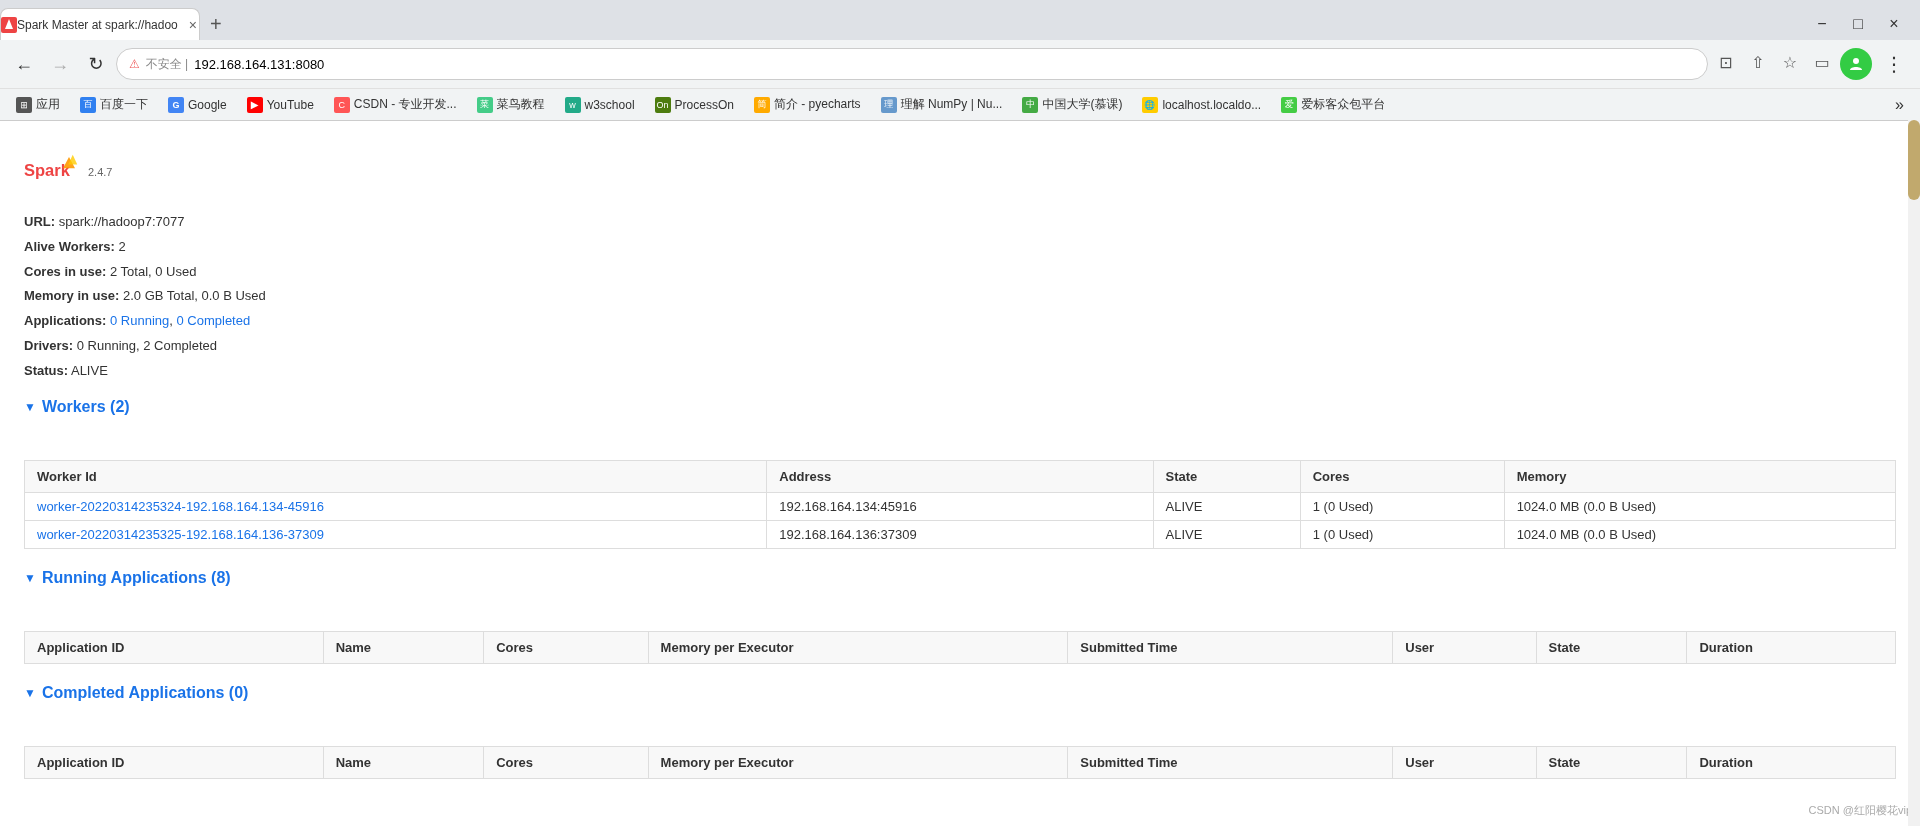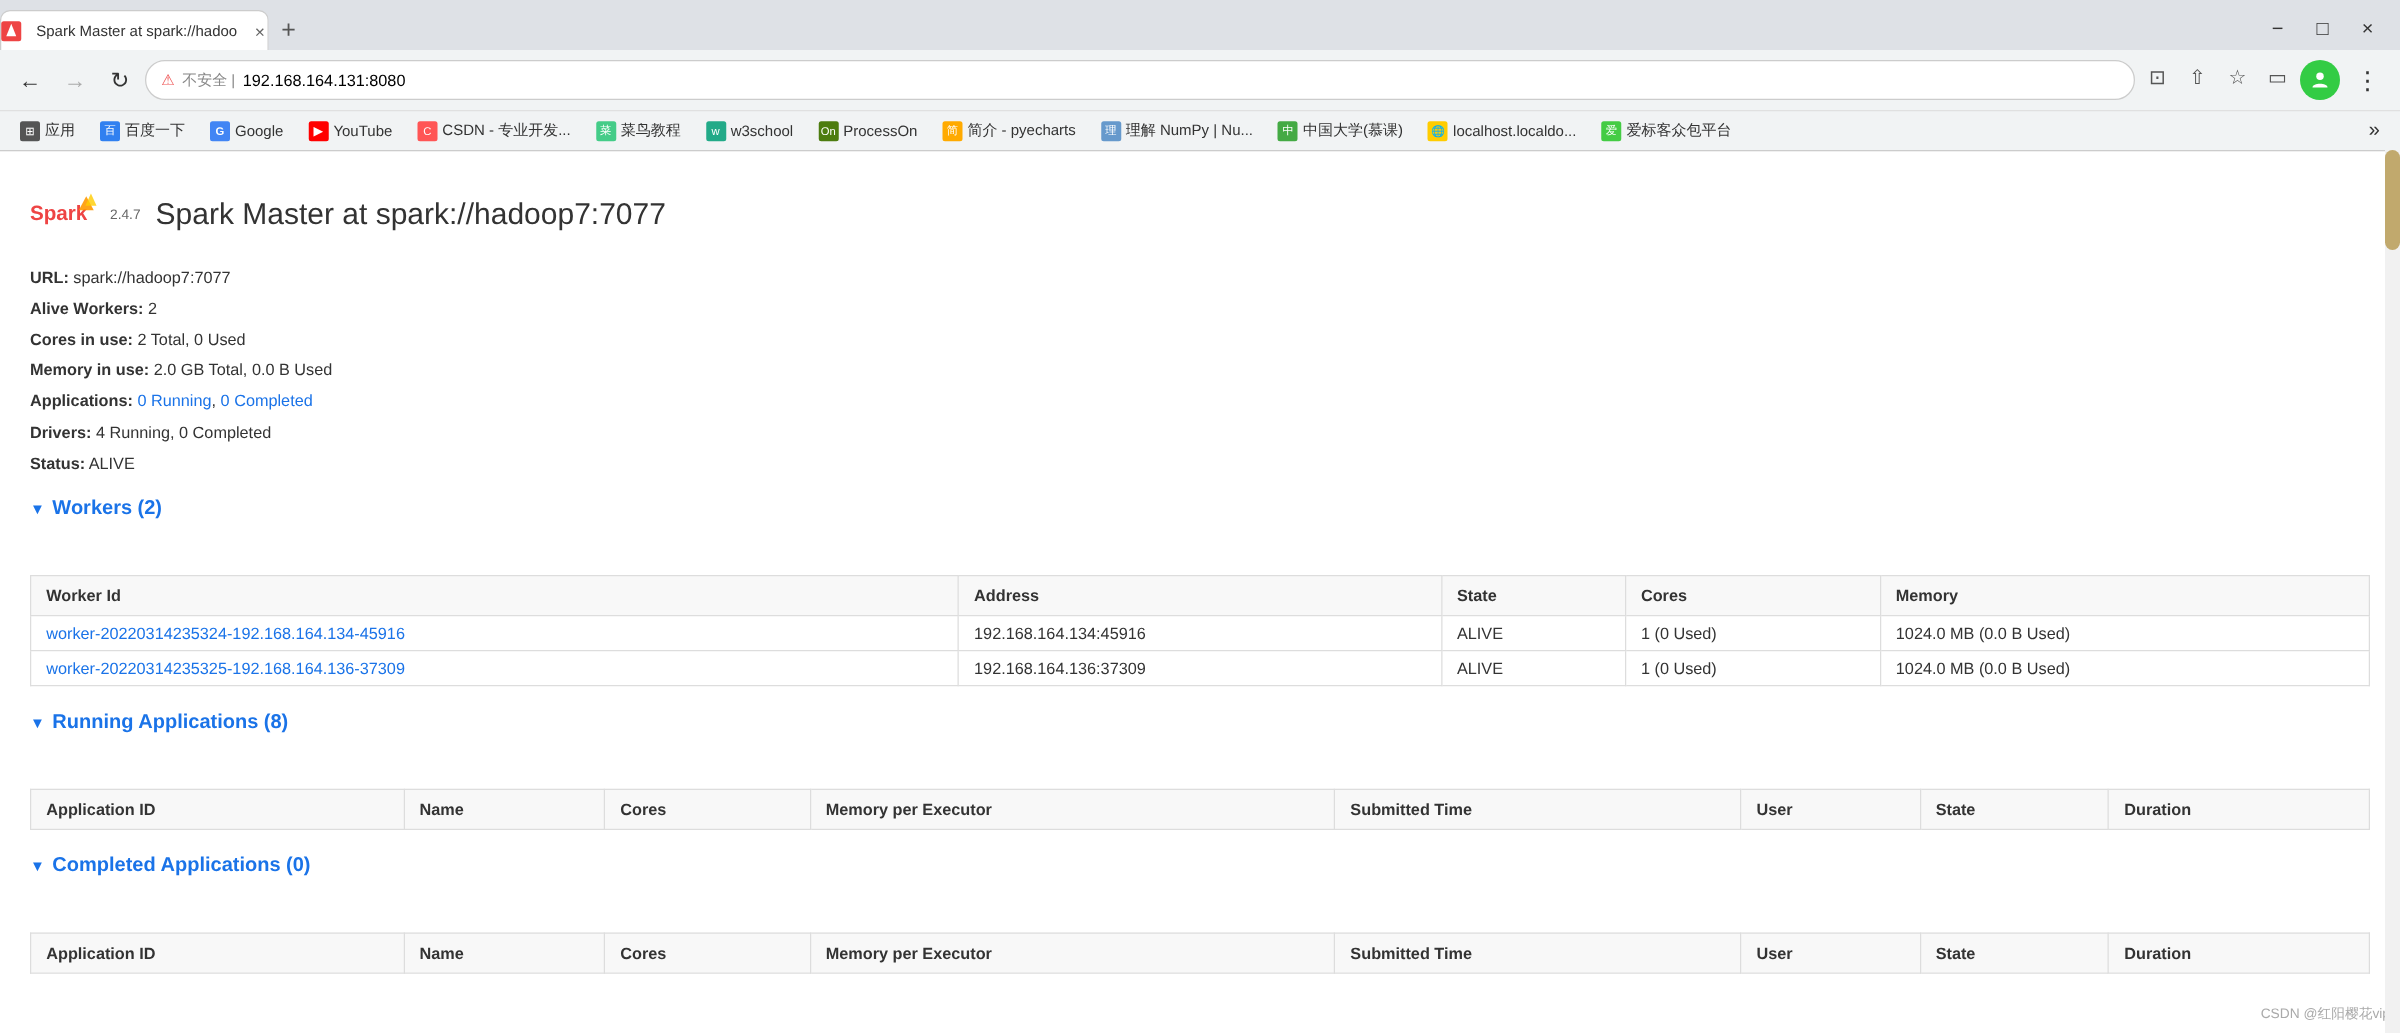--- a/index.html
+++ b/index.html
@@ -1,21 +1,21 @@
 <!DOCTYPE html>
 <html><head>
   <meta charset="utf-8">
   <style>
     * { margin: 0; padding: 0; box-sizing: border-box; }
     body { font-family: Arial, sans-serif; font-size: 13px; background: #fff; color: #333; overflow-x: hidden; }
 
     
     .browser-chrome { background: #f1f3f4; border-bottom: 1px solid #ccc; }
     .tab-bar { display: flex; align-items: center; padding: 8px 0 0 0; background: #dee1e6; height: 40px; }
-    .tab { display: flex; align-items: center; background: #fff; padding: 0 0; height: 32px; border-radius: 8px 8px 0 0; font-size: 12px; gap: 12px; min-width: 200px; max-width: 240px; border: 1px solid #ccc; border-bottom: none; }
+    .tab { display: flex; align-items: center; background: #fff; padding: 0 0; height: 32px; border-radius: 8px 8px 0 0; font-size: 12px; gap: 0; min-width: 200px; max-width: 240px; border: 1px solid #ccc; border-bottom: none; }
     .tab-favicon { width: 16px; height: 16px; background: #e44; border-radius: 2px; display: flex; align-items: center; justify-content: center; font-size: 10px; color: white; flex-shrink: 0; }
     .tab-title { font-size: 12px; overflow: hidden; text-overflow: ellipsis; white-space: nowrap; flex: 1; }
     .tab-close { font-size: 14px; color: #666; cursor: pointer; padding: 2px; border-radius: 50%; }
     .new-tab { background: none; border: none; font-size: 20px; padding: 0 10px; cursor: pointer; color: #555; }
     .window-controls { margin-left: auto; display: flex; gap: 0; padding-right: 8px; }
     .win-btn { width: 36px; height: 32px; border: none; background: none; font-size: 16px; cursor: pointer; color: #333; }
 
     .address-bar-row { display: flex; align-items: center; padding: 6px 8px; gap: 4px; background: #f1f3f4; height: 48px; }
     .nav-btn { background: none; border: none; font-size: 18px; cursor: pointer; color: #333; width: 32px; height: 32px; border-radius: 50%; display: flex; align-items: center; justify-content: center; }
     .nav-btn:disabled { color: #aaa; cursor: default; }
@@ -166,21 +166,20 @@
 
   <div class="spark-header">
     <div class="spark-logo">
       <svg width="60" height="40" viewBox="0 0 80 50">
         <text x="0" y="30" font-family="Arial" font-size="22" font-weight="bold" fill="#e44">Spark</text>
         <polygon points="60,5 68,20 52,20" fill="#f90" opacity="0.9"></polygon>
         <polygon points="65,2 71,15 59,15" fill="#fc0" opacity="0.8"></polygon>
       </svg>
       <span class="spark-version">2.4.7</span>
     </div>
-    <h1 class="spark-title">Spark Master at spark://hadoop7:7077</h1>
   </div>
 
   <div class="info-section">
     <div class="info-row">
       <span class="info-label">URL:</span>
       <span>spark://hadoop7:7077</span>
     </div>
     <div class="info-row">
       <span class="info-label">Alive Workers:</span>
       <span>2</span>
@@ -193,21 +192,21 @@
       <span class="info-label">Memory in use:</span>
       <span>2.0 GB Total, 0.0 B Used</span>
     </div>
     <div class="info-row">
       <span class="info-label">Applications:</span>
       <a class="info-link"> 0 Running</a>,
       <a class="info-link"> 0 Completed</a>
     </div>
     <div class="info-row">
       <span class="info-label">Drivers:</span>
-      <span>4 Running, 0 Completed</span>
+      <span>0 Running, 2 Completed</span>
     </div>
     <div class="info-row">
       <span class="info-label">Status:</span>
       <span>ALIVE</span>
     </div>
   </div>
 
   <div class="section-header">
     <span class="section-toggle">▼</span>
     <span>Workers (2)</span>

